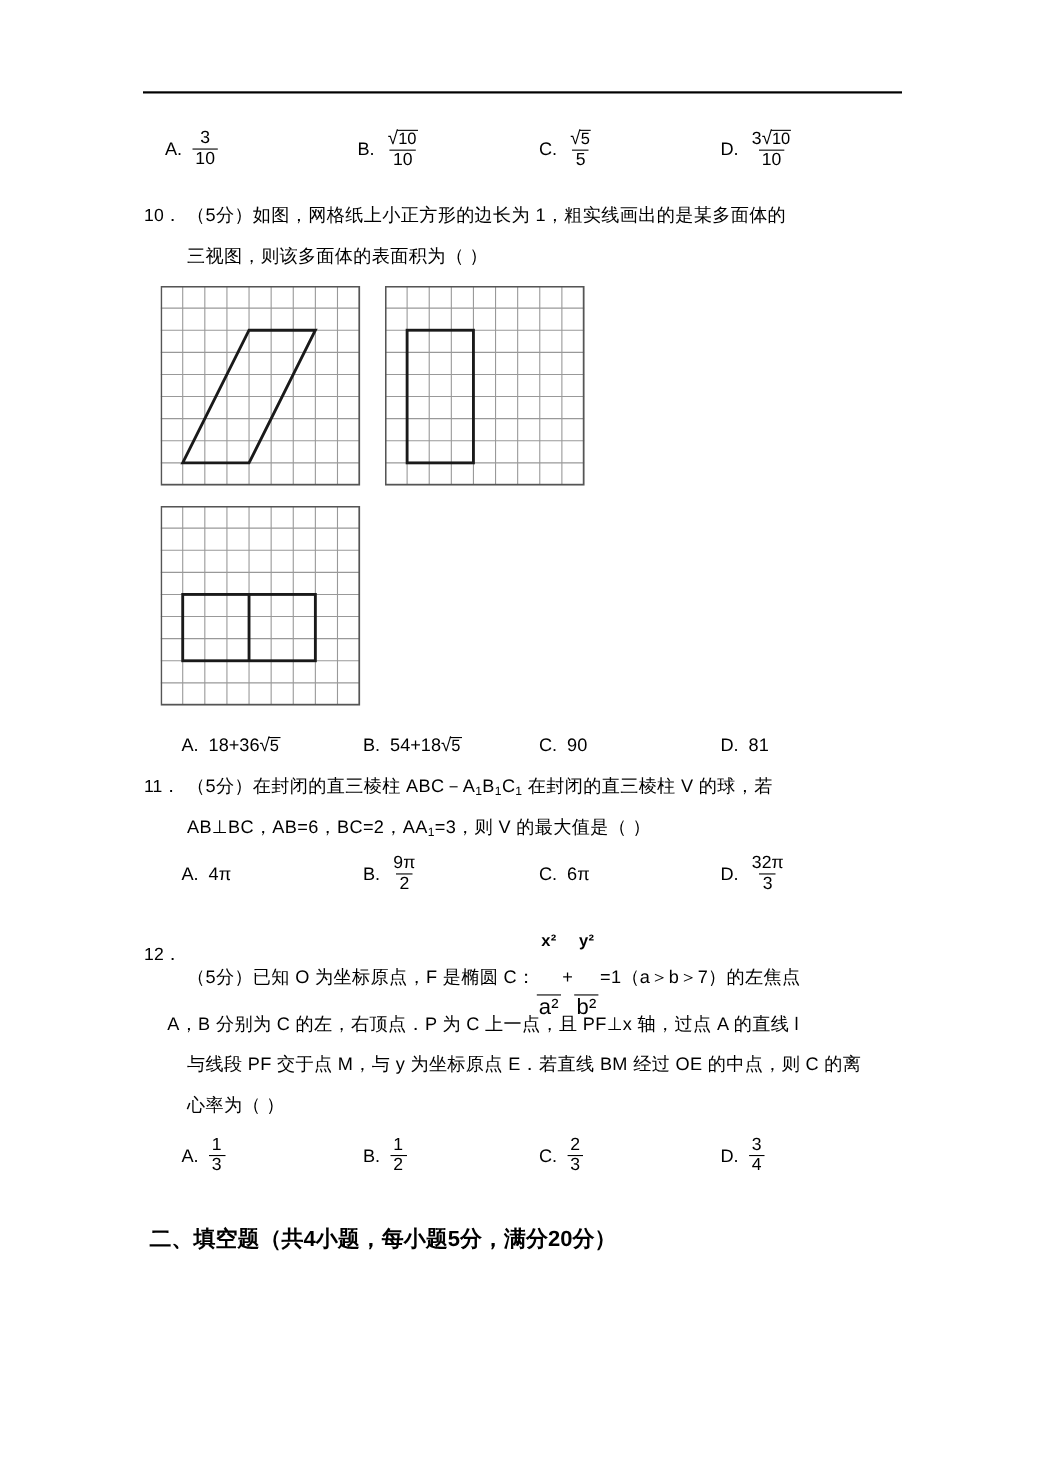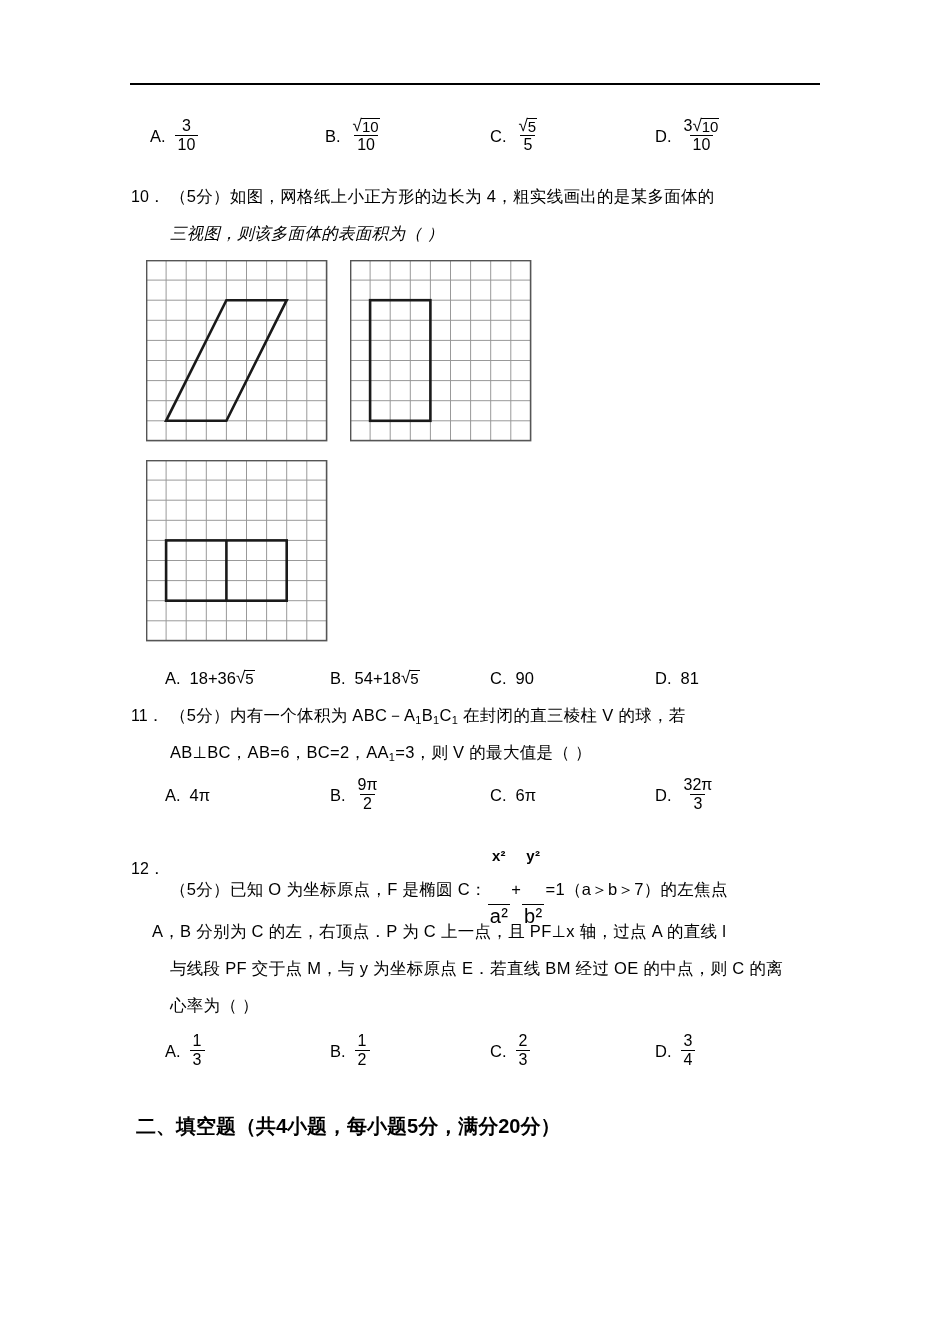--- a/index.html
+++ b/index.html
@@ -185,22 +185,22 @@
               <span class="radical">√</span>
               <span class="rad-body">10</span>
             </span>
         </span>
         <span class="den">10</span>
       </span>
     </div>
   </div>
 
   <div class="qnum" style="left:131px; top:178px;">10．</div>
-  <div class="qline" style="left:170px; top:178px;">（5分）如图，网格纸上小正方形的边长为 4，粗实线画出的是某多面体的</div>
-  <div class="qline" style="left:170px; top:215px;font-style:italic;">三视图，则该多面体的表面积为（      ）</div>
+  <div class="qline" style="left:170px; top:178px;">（5分）如图，网格纸上小正方形的边长为 1，粗实线画出的是某多面体的</div>
+  <div class="qline" style="left:170px; top:215px;">三视图，则该多面体的表面积为（      ）</div>
 
   <div class="grid-wrap" style="left:146px; top:260px;">
     <svg width="182" height="182" viewBox="0 0 182 182">
       <g stroke="#999999" stroke-width="1">
         <line x1="20.1" y1="0" x2="20.1" y2="181"></line>
           <line x1="40.2" y1="0" x2="40.2" y2="181"></line>
         <line x1="60.3" y1="0" x2="60.3" y2="181"></line>
           <line x1="80.4" y1="0" x2="80.4" y2="181"></line>
         <line x1="100.5" y1="0" x2="100.5" y2="181"></line>
           <line x1="120.6" y1="0" x2="120.6" y2="181"></line>
@@ -292,21 +292,21 @@
       <span class="lbl">C.</span>
       <span class="plain">90</span>
     </div>
     <div class="opt" style="left:525px;">
       <span class="lbl">D.</span>
       <span class="plain">81</span>
     </div>
   </div>
 
   <div class="qnum" style="left:131px; top:697px;">11．</div>
-  <div class="qline" style="left:170px; top:697px;"><span>（5分）内有一个体积为 ABC－A</span><sub>1</sub><span>B</span><sub>1</sub><span>C</span><sub>1</sub><span> 在封闭的直三棱柱 V 的球，若</span></div>
+  <div class="qline" style="left:170px; top:697px;"><span>（5分）在封闭的直三棱柱 ABC－A</span><sub>1</sub><span>B</span><sub>1</sub><span>C</span><sub>1</sub><span> 在封闭的直三棱柱 V 的球，若</span></div>
   <div class="qline" style="left:170px; top:734px;"><span>AB⊥BC，AB=6，BC=2，AA</span><sub>1</sub><span>=3，则 V 的最大值是（      ）</span></div>
 
   <div class="opt-row" style="top:772px;">
     <div class="opt" style="left:35px;">
       <span class="lbl">A.</span>
       <span class="plain">4π</span>
     </div>
     <div class="opt" style="left:200px;">
       <span class="lbl">B.</span>
       <span class="frac">

